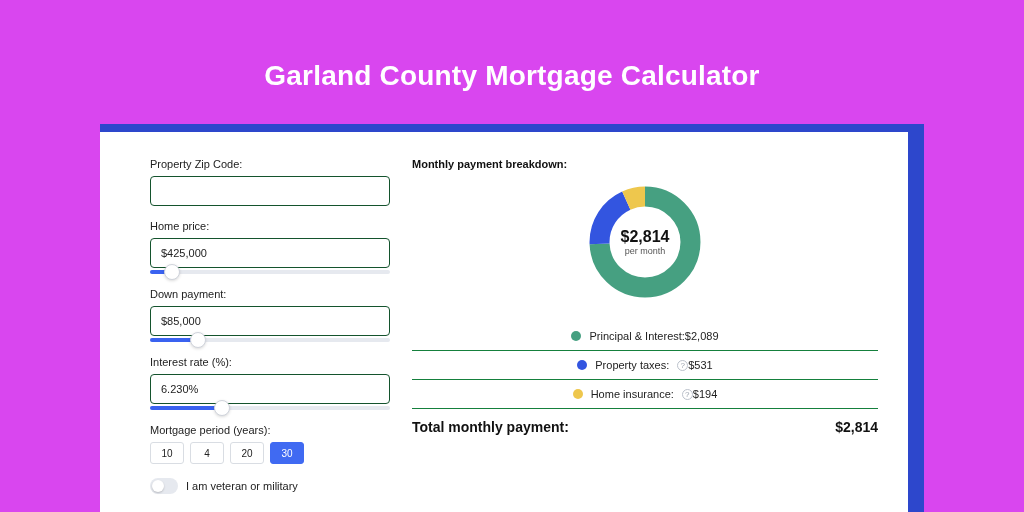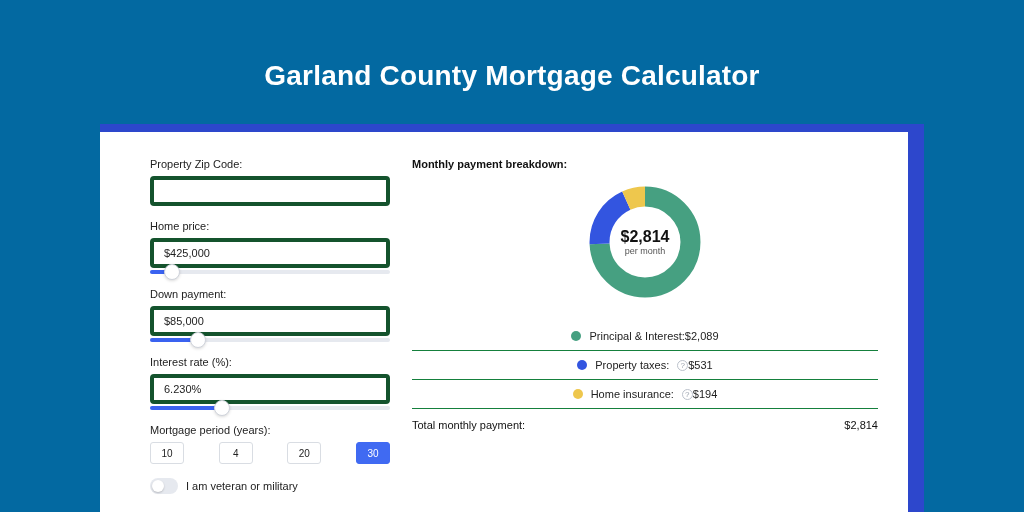--- a/index.html
+++ b/index.html
@@ -1,33 +1,33 @@
 <!DOCTYPE html>
 <html><head>
 <meta charset="utf-8">
 <style>
   * { box-sizing: border-box; margin: 0; padding: 0; }
   html, body { width: 1024px; height: 512px; overflow: hidden; font-family: -apple-system, BlinkMacSystemFont, "Segoe UI", Arial, sans-serif; }
-  .page { width: 1024px; height: 512px; background: #0369a1; position: relative; }
+  .page { width: 1024px; height: 512px; background: #d946ef; position: relative; }
   .title { color: #fff; font-size: 28px; font-weight: 700; text-align: center; padding-top: 60px; letter-spacing: .2px; }
   .card-shadow { position: absolute; left: 100px; top: 124px; width: 824px; height: 388px; background: #2d47cc; }
   .card { position: absolute; left: 100px; top: 132px; width: 808px; background: #fff; padding: 26px 30px 20px 50px; }
   .columns { display: flex; gap: 22px; }
   .left { width: 240px; }
   .right { flex: 1; }
   .lbl { font-size: 11px; color: #222; margin-bottom: 6px; }
-  .inp { width: 100%; height: 30px; border: 4px solid #14532d; border-radius: 4px; padding: 0 10px; font-size: 11px; color: #222; }
+  .inp { width: 100%; height: 30px; border: 1px solid #14532d; border-radius: 4px; padding: 0 10px; font-size: 11px; color: #222; }
   .row { margin-bottom: 14px; }
   .slider { position: relative; height: 4px; background: #e6e9ef; margin-top: 2px; border-radius: 2px; }
   .slider .fill { position: absolute; left: 0; top: 0; height: 4px; background: #3a62f0; border-radius: 2px; }
   .slider .knob { position: absolute; top: -6px; width: 16px; height: 16px; background: #fff; border: 1px solid #d0d4dc; border-radius: 50%; box-shadow: 0 1px 3px rgba(0,0,0,.15); transform: translateX(-8px); }
   .two { display: flex; gap: 4px; }
   .two .inp:first-child { flex: 1.9; }
   .two .inp:last-child { flex: 1; }
-  .period-row { display: flex; gap: 6px; margin-top: 2px; justify-content: space-between; }
+  .period-row { display: flex; gap: 6px; margin-top: 2px; }
   .pbtn { width: 34px; height: 22px; border: 1px solid #d9dde3; background: #fff; border-radius: 3px; font-size: 10px; color: #222; display: flex; align-items: center; justify-content: center; cursor: pointer; }
   .pbtn.active { background: #406af2; border-color: #406af2; color: #fff; }
   .toggle-row { display: flex; align-items: center; gap: 8px; margin-top: 12px; }
   .toggle { width: 28px; height: 16px; background: #e6e9ef; border-radius: 10px; position: relative; }
   .toggle::after { content: ""; position: absolute; left: 2px; top: 2px; width: 12px; height: 12px; background: #fff; border-radius: 50%; box-shadow: 0 1px 2px rgba(0,0,0,.2); }
   .toggle-lbl { font-size: 11px; color: #222; }
   .rhead { font-size: 11px; font-weight: 700; color: #111; margin-bottom: 12px; }
   .donut-wrap { display: flex; justify-content: center; margin: 10px 0 20px; }
   .donut { position: relative; width: 120px; height: 120px; }
   .donut svg { width: 120px; height: 120px; transform: rotate(-90deg); }
@@ -37,21 +37,21 @@
   .legend { border-top: 0; }
   .lrow { display: flex; align-items: center; justify-content: center; padding: 8px 0; border-bottom: 1px solid #15803d; }
   .lrow:last-of-type { border-bottom: 2px solid #eceef2; }
   .lleft { display: flex; align-items: center; gap: 8px; font-size: 11px; color: #222; }
   .dot { width: 10px; height: 10px; border-radius: 50%; }
   .g { background: #46a081; }
   .b { background: #3355e0; }
   .y { background: #eec74d; }
   .info { width: 11px; height: 11px; border: 1px solid #bcc2cc; border-radius: 50%; font-size: 8px; color: #9aa1ad; display: inline-flex; align-items: center; justify-content: center; }
   .lval { font-size: 11px; color: #222; }
-  .trow { display: flex; justify-content: space-between; padding: 10px 0 16px; font-size: 11px; font-weight: 400; color: #111; align-items: flex-end; }
+  .trow { display: flex; justify-content: space-between; padding: 10px 0 16px; font-size: 14px; font-weight: 700; color: #111; align-items: flex-end; }
   .amort { border-top: 1px solid #eceef2; padding-top: 14px; }
   .amort h3 { font-size: 11px; font-weight: 700; color: #111; margin-bottom: 10px; }
   .amort p { font-size: 10px; color: #444; line-height: 1.4; }
 </style>
 </head>
 <body>
 
 <div class="page">
   <div class="title">Garland County Mortgage Calculator</div>
   <div class="card-shadow"></div>

